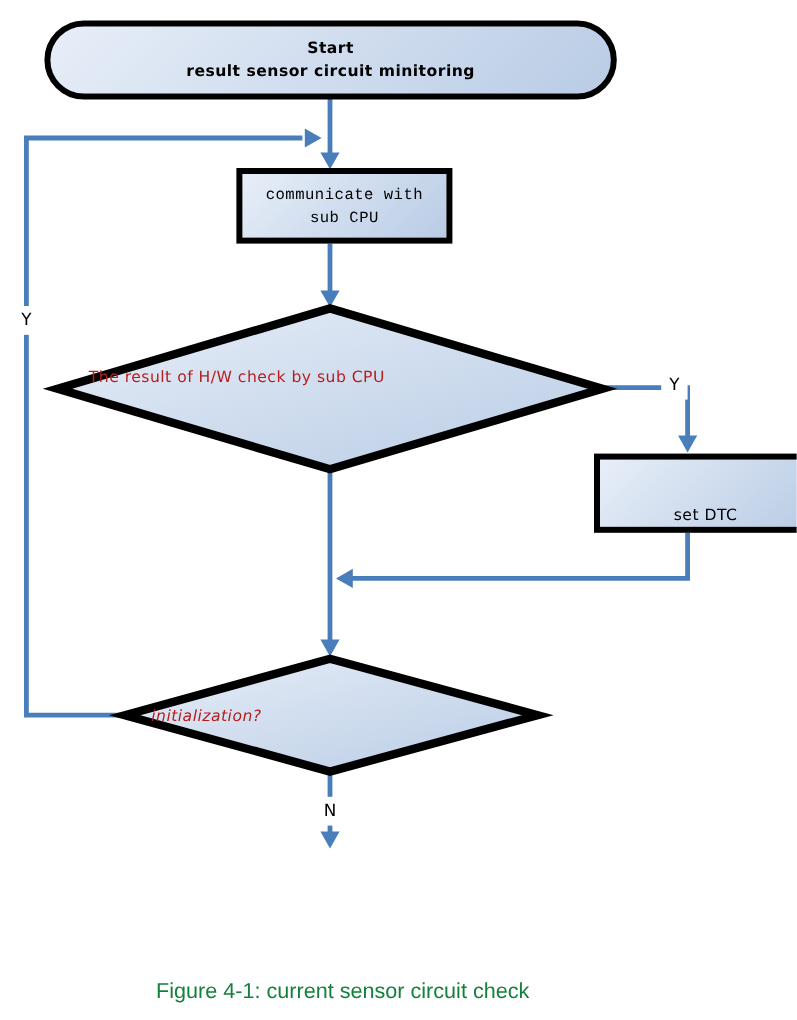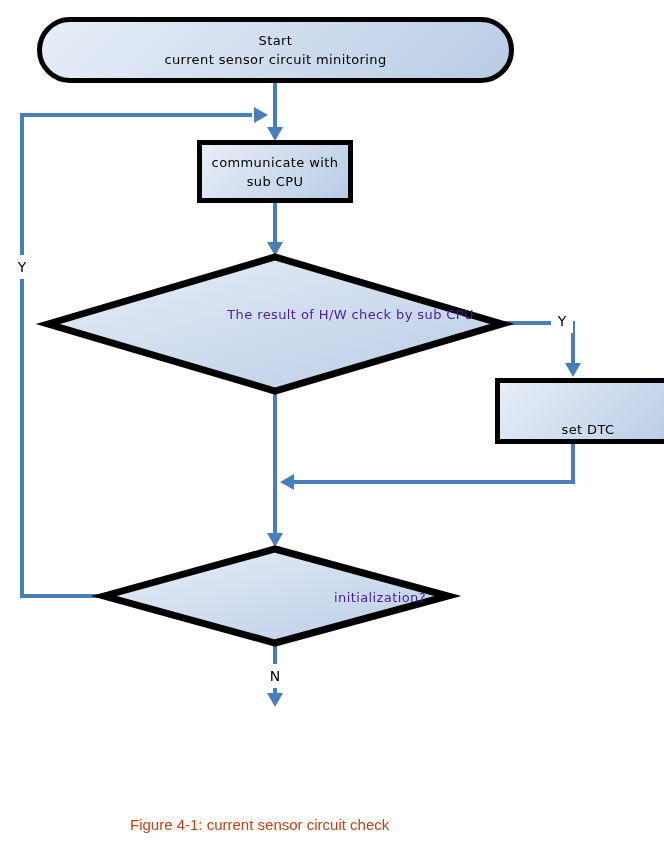--- a/index.html
+++ b/index.html
@@ -39,53 +39,53 @@
     display: flex;
     flex-direction: column;
     align-items: center;
     justify-content: center;
     text-align: center;
     color: #000000;
     font-size: 13px;
     line-height: 19px;
     letter-spacing: 0.4px;
   }
-  .stadium { border-radius: 33px; }
+  .stadium { border-radius: 33px; font-weight: bold; }
   #start-node      { left: 37px;  top: 17px;  width: 477px; height: 66px; }
-  #communicate-node{ left: 197px; top: 140px; width: 156px; height: 63px; }
+  #communicate-node{ left: 197px; top: 140px; width: 180px; height: 63px; font-family: Liberation Mono, monospace; }
   #set-dtc-node    { left: 495px; top: 378px; width: 186px; height: 66px; justify-content: flex-end; }
   #end-node        { left: 200px; top: 710px; width: 153px; height: 63px; border-radius: 32px; }
   .diamond-label {
     position: absolute;
-    text-align: right;
-    color: #4c1d95;
+    text-align: left;
+    color: #b91c1c;
     font-size: 13px;
     line-height: 19px;
     letter-spacing: 0.4px;
   }
   #hw-check-label { left: 74px;  top: 305px; width: 400px; }
-  #init-label     { left: 126px; top: 588px; width: 300px; }
+  #init-label     { left: 126px; top: 588px; width: 300px; font-style: italic; }
   .edge-label {
     position: absolute;
     background: #ffffff;
     color: #000000;
     font-size: 14px;
     line-height: 24px;
     text-align: center;
   }
   #edge-label-init-yes     { left: 11px;  top: 255px; width: 22px; height: 24px; }
   #edge-label-hwcheck-yes  { left: 551px; top: 309px; width: 22px; height: 24px; }
   #edge-label-init-no      { left: 264px; top: 664px; width: 22px; height: 24px; }
   #figure-caption {
     position: absolute;
     left: 130px;
     top: 816px;
     font-family: "Liberation Sans", sans-serif;
-    font-size: 15px;
-    color: #c2410c;
+    font-size: 18px;
+    color: #15803d;
     white-space: nowrap;
   }
 </style>
 </head>
 <body>
 
 <div id="page">
 
   <svg id="connectors" viewBox="0 0 664 850" xmlns="http://www.w3.org/2000/svg">
     <defs>
@@ -115,21 +115,21 @@
 
     <path class="conn" d="M275,643 L275,694"></path>
     <polygon class="arrowhead" points="275,707 267,693 283,693"></polygon>
 
     <polygon points="48,324 275,257 502,324 275,391" fill="url(#shapeGrad)" stroke="#000000" stroke-width="7"></polygon>
     <polygon points="104,596 275,549 448,596 275,643" fill="url(#shapeGrad)" stroke="#000000" stroke-width="7"></polygon>
   </svg>
 
   <div class="node stadium" id="start-node">
     <div>Start</div>
-    <div>current sensor circuit minitoring</div>
+    <div>result sensor circuit minitoring</div>
   </div>
 
   <div class="node" id="communicate-node">
     <div>communicate with</div>
     <div>sub CPU</div>
   </div>
 
   <div class="node" id="set-dtc-node">
     <div>set DTC</div>
   </div>

